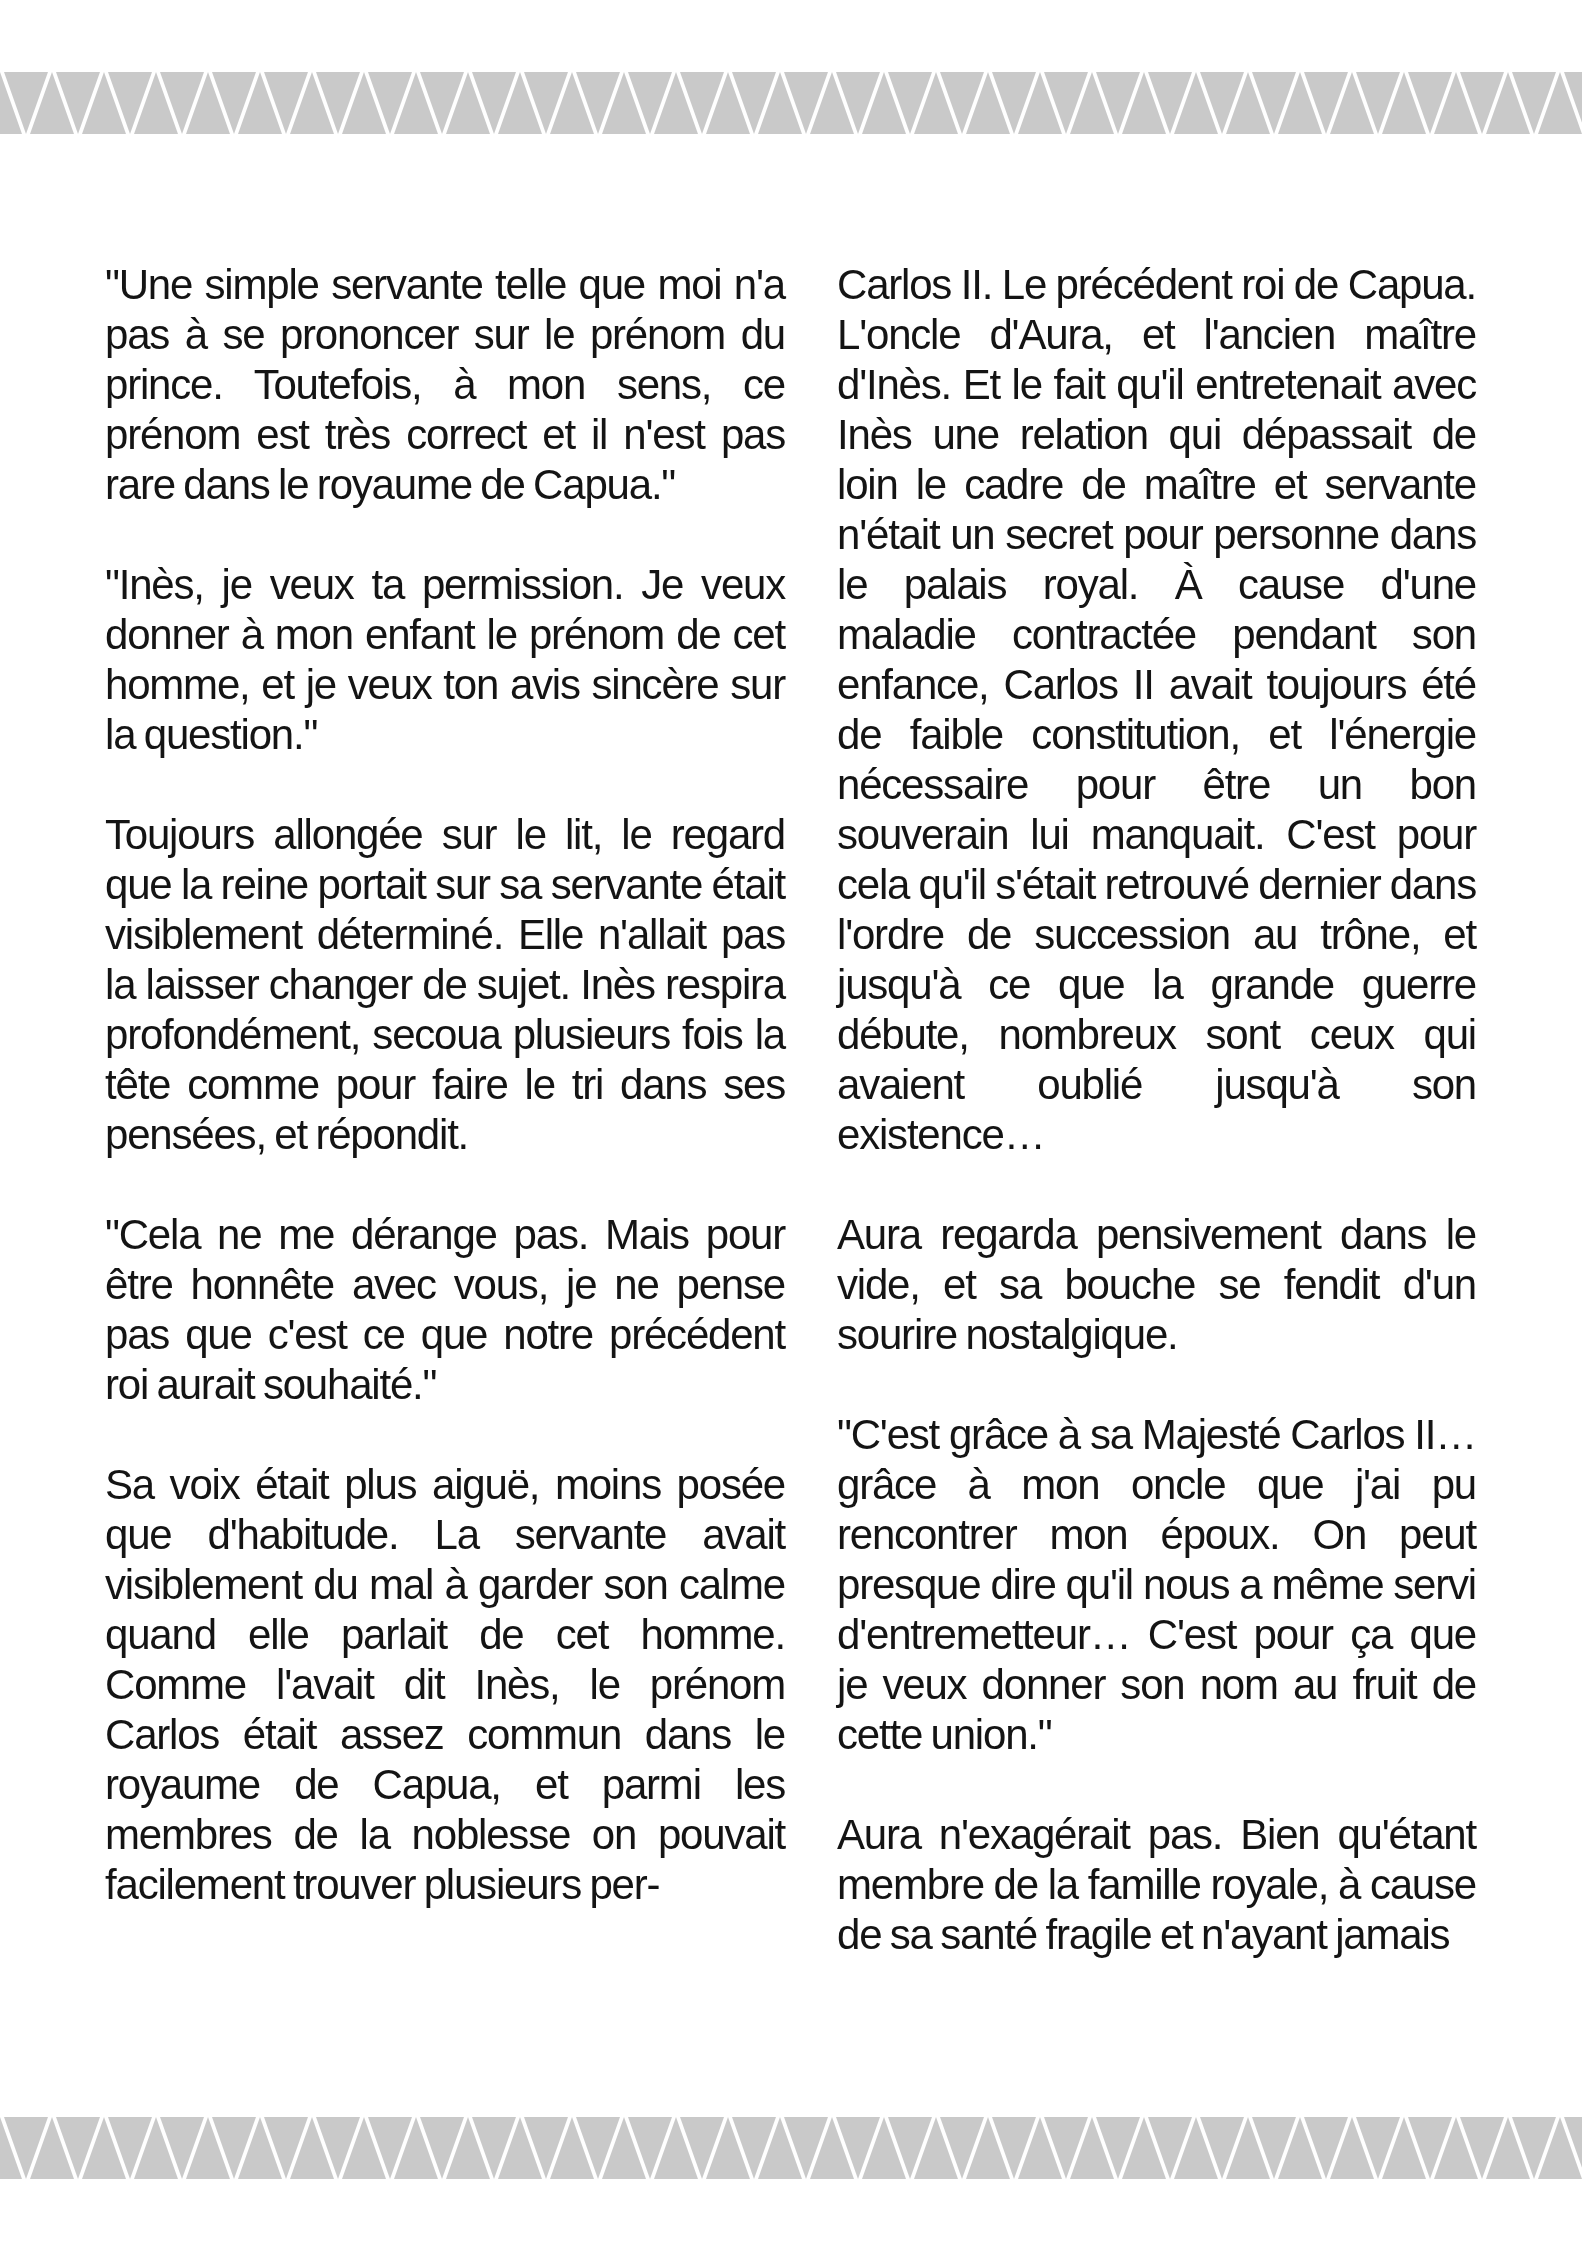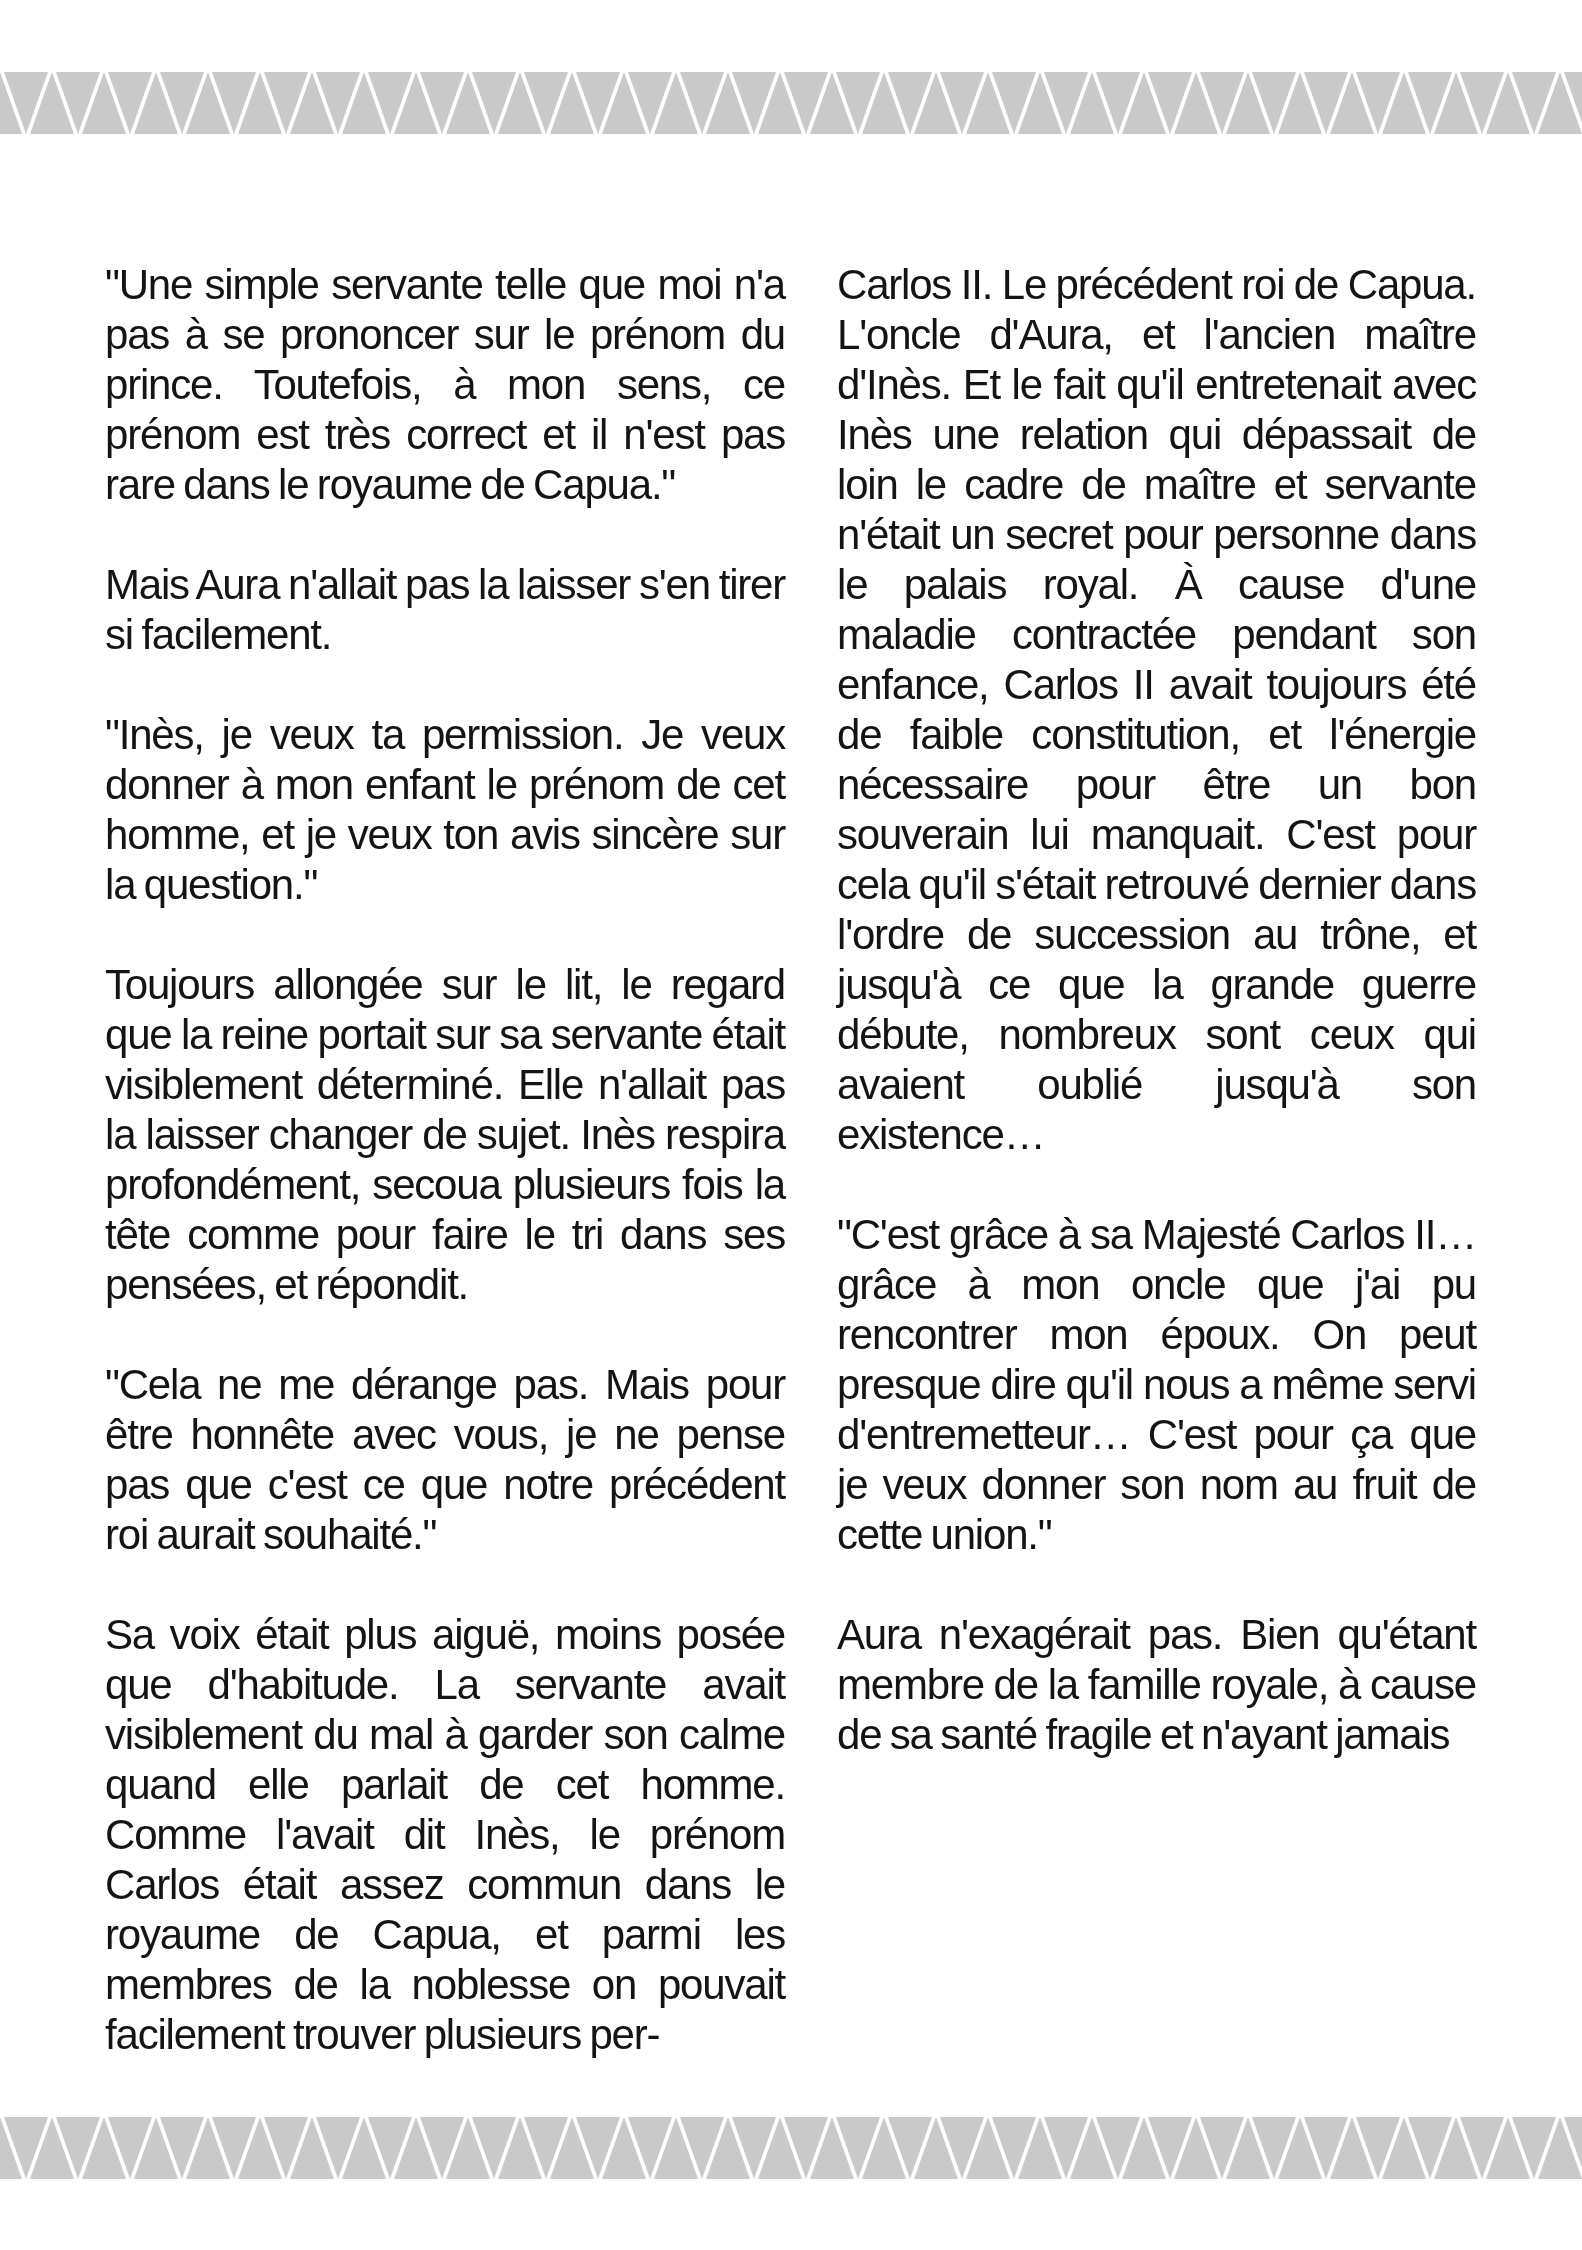--- a/index.html
+++ b/index.html
@@ -59,29 +59,29 @@
       <polygon class="tri" points="4,0 48,0 26,62" fill="#c9c9c9"></polygon>
       <polygon class="tri" points="0,0 22,62 0,62" fill="#c9c9c9"></polygon>
       <polygon class="tri" points="52,0 52,62 30,62" fill="#c9c9c9"></polygon>
     </pattern>
   </defs>
   <rect width="1582" height="62" fill="url(#triPatternTop)"></rect>
 </svg>
 
 <div class="column column-left" style="color: rgb(20, 20, 20);">
     <p class="para">"Une simple servante telle que moi n'a pas à se prononcer sur le prénom du prince. Toutefois, à mon sens, ce prénom est très correct et il n'est pas rare dans le royaume de Capua."</p>
-    <p class="para">Mais Aura n'allait pas la laisser s'en tirer si facilement.</p>
     <p class="para">"Inès, je veux ta permission. Je veux donner à mon enfant le prénom de cet homme, et je veux ton avis sincère sur la question."</p>
     <p class="para">Toujours allongée sur le lit, le regard que la reine portait sur sa servante était visiblement déterminé. Elle n'allait pas la laisser changer de sujet. Inès respira profondément, secoua plusieurs fois la tête comme pour faire le tri dans ses pensées, et répondit.</p>
     <p class="para">"Cela ne me dérange pas. Mais pour être honnête avec vous, je ne pense pas que c'est ce que notre précédent roi aurait souhaité."</p>
     <p class="para">Sa voix était plus aiguë, moins posée que d'habitude. La servante avait visiblement du mal à garder son calme quand elle parlait de cet homme. Comme l'avait dit Inès, le prénom Carlos était assez commun dans le royaume de Capua, et parmi les membres de la noblesse on pouvait facilement trouver plusieurs per-</p>
   </div>
 
 <div class="column column-right" style="color: rgb(20, 20, 20);">
     <p class="para">Carlos II. Le précédent roi de Capua. L'oncle d'Aura, et l'ancien maître d'Inès. Et le fait qu'il entretenait avec Inès une relation qui dépassait de loin le cadre de maître et servante n'était un secret pour personne dans le palais royal. À cause d'une maladie contractée pendant son enfance, Carlos II avait toujours été de faible constitution, et l'énergie nécessaire pour être un bon souverain lui manquait. C'est pour cela qu'il s'était retrouvé dernier dans l'ordre de succession au trône, et jusqu'à ce que la grande guerre débute, nombreux sont ceux qui avaient oublié jusqu'à son existence…</p>
+    <p class="para">Aura regarda pensivement dans le vide, et sa bouche se fendit d'un sourire nostalgique.</p>
     <p class="para">"C'est grâce à sa Majesté Carlos II… grâce à mon oncle que j'ai pu rencontrer mon époux. On peut presque dire qu'il nous a même servi d'entremetteur… C'est pour ça que je veux donner son nom au fruit de cette union."</p>
     <p class="para">Aura n'exagérait pas. Bien qu'étant membre de la famille royale, à cause de sa santé fragile et n'ayant jamais</p>
   </div>
 
 <svg class="band band-bottom" viewBox="0 0 1582 62" preserveAspectRatio="none" aria-hidden="true">
   <defs>
     <pattern id="triPatternBottom" width="52" height="62" patternUnits="userSpaceOnUse">
       <polygon class="tri" points="4,0 48,0 26,62" fill="#c9c9c9"></polygon>
       <polygon class="tri" points="0,0 22,62 0,62" fill="#c9c9c9"></polygon>
       <polygon class="tri" points="52,0 52,62 30,62" fill="#c9c9c9"></polygon>

